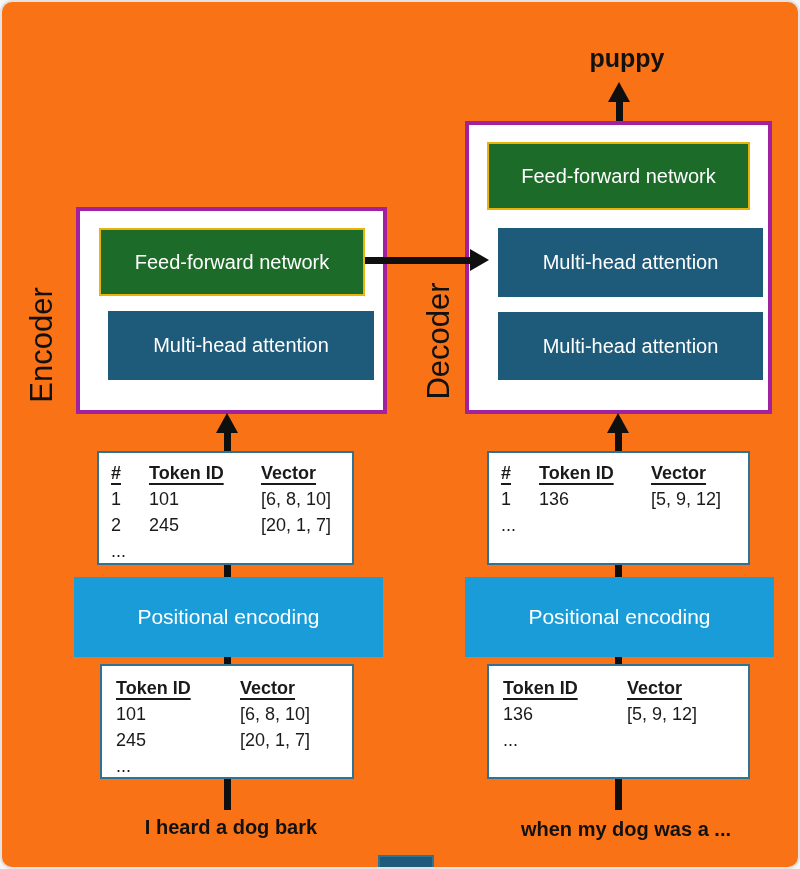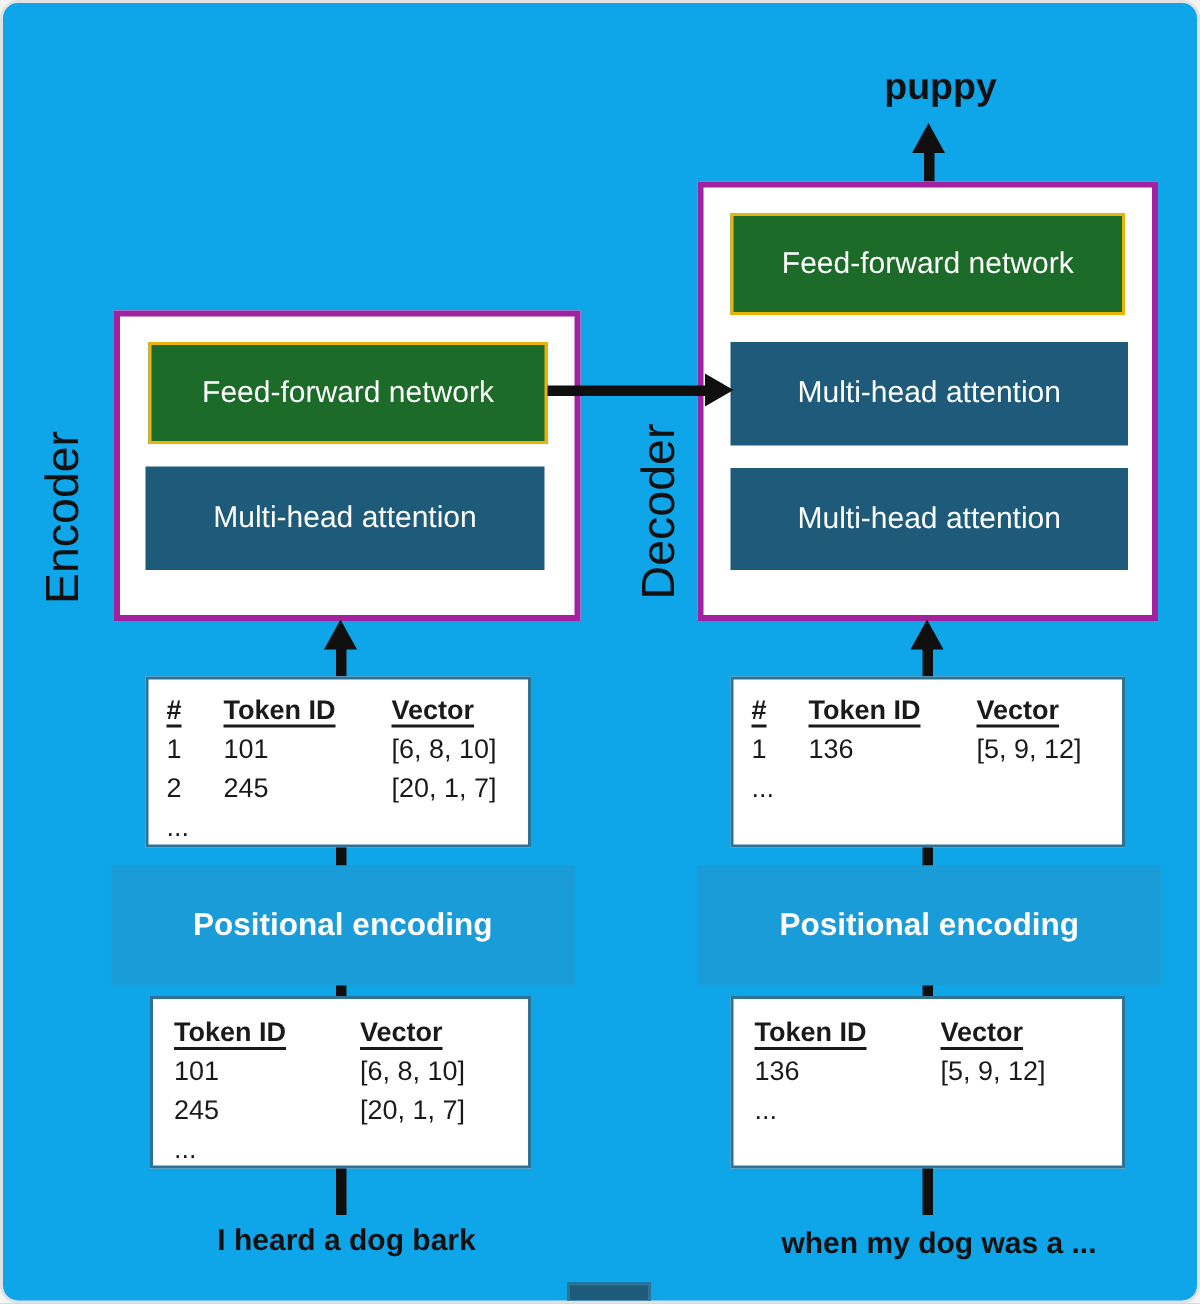--- a/index.html
+++ b/index.html
@@ -1,27 +1,27 @@
 <!DOCTYPE html>
 <html style="--purple: #a2219f; --green: #1c6b28; --dark-blue: #1e5b7a; --light-blue: #1a9cd8; --table-border: #2e7296;"><head>
 <meta charset="utf-8">
 <style>
   html,body{margin:0;padding:0;background:#f5f5f5;font-family:"Liberation Sans",sans-serif;}
-  .canvas{position:relative;width:796px;height:865px;margin:0 auto;background:#0ea5e9;
+  .canvas{position:relative;width:796px;height:865px;margin:0 auto;background:#f97316;
           border:2px solid #e2e2e2;border-radius:12px;overflow:hidden;}
   .abs{position:absolute;box-sizing:border-box;}
 
   
   .group-box{border:4px solid var(--purple,#a2219f);background:#ffffff;}
   .ffn-box{background:var(--green,#1c6b28);border:2px solid #eab308;color:#ffffff;
            display:flex;align-items:center;justify-content:center;font-size:20px;}
   .mha-box{background:var(--dark-blue,#1e5b7a);color:#ffffff;
-           display:flex;align-items:center;justify-content:center;font-size:20px;}
+           display:flex;align-items:center;justify-content:center;font-size:20px;margin-left:11px;}
   .pe-box{background:var(--light-blue,#1a9cd8);color:#ffffff;
-          display:flex;align-items:center;justify-content:center;font-size:21px;font-weight:bold;}
+          display:flex;align-items:center;justify-content:center;font-size:21px;}
 
   
   .side-label{font-size:31px;color:#111;white-space:nowrap;
               transform:translate(-50%,-50%) rotate(-90deg);}
 
   
   .shaft{background:#0f0f0f;}
   .head-up{width:0;height:0;border-left:11px solid transparent;border-right:11px solid transparent;
            border-bottom:20px solid #0f0f0f;}
   .head-right{width:0;height:0;border-top:11px solid transparent;border-bottom:11px solid transparent;

